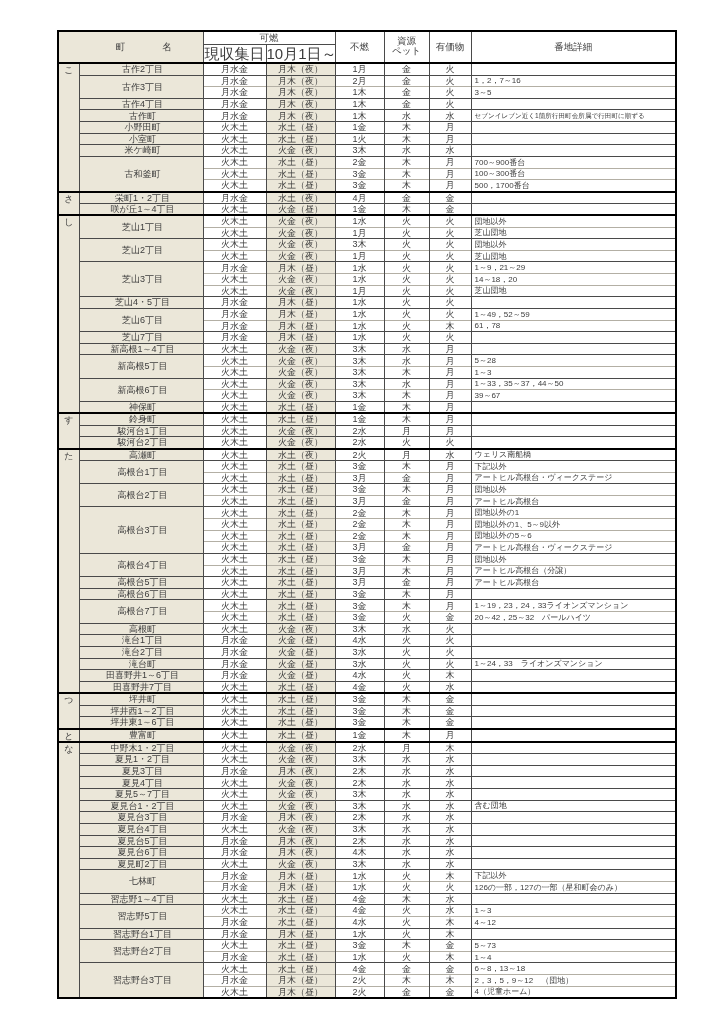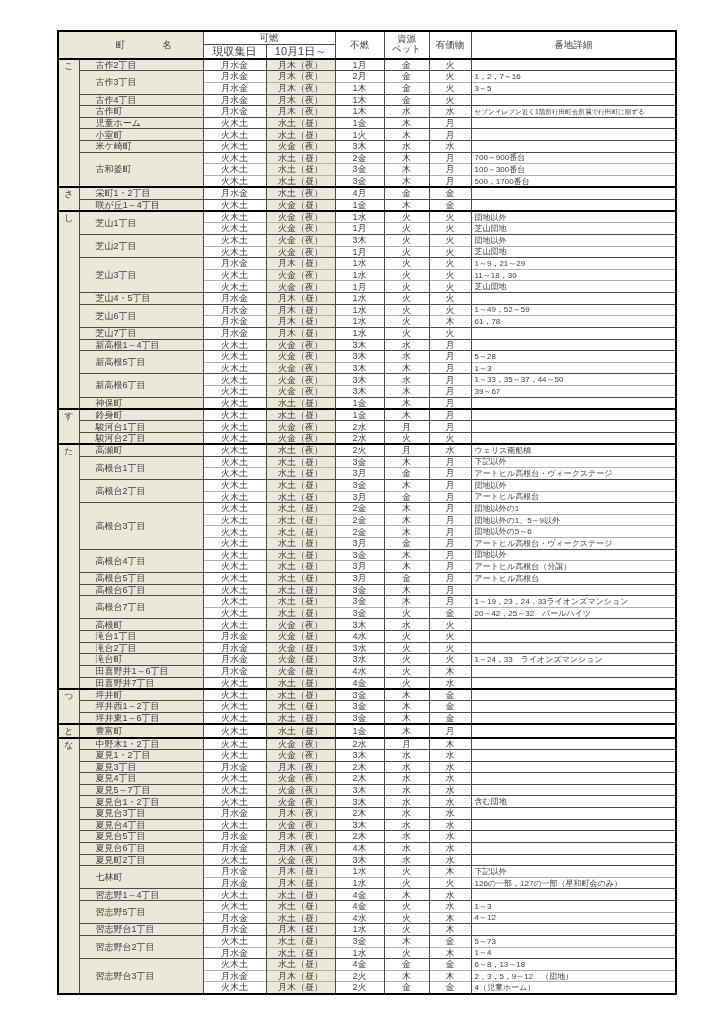--- a/index.html
+++ b/index.html
@@ -19,29 +19,29 @@
     border-collapse:collapse;table-layout:fixed;width:618px;
     border:2px solid var(--b-strong);
   }
   td,th{
     border-left:1px solid var(--b-mid);
     padding:0;margin:0;overflow:hidden;white-space:nowrap;
     font-weight:normal;line-height:1.15;
   }
   thead th{border-bottom:1px solid var(--b-mid);}
   thead tr.h1 th{height:12px;font-size:9.5px;}
-  thead tr.h2 th{height:13px;font-size:11px;}
+  thead tr.h2 th{height:13px;font-size:15px;}
   th.town-h{background:var(--beige);padding-left:32px;}
   th.res-h{font-size:8.5px;line-height:1.05;font-family:Liberation Mono, monospace;}
   tbody tr{height:11.64px;}
   tbody td{border-top:1px solid var(--b-light);font-size:9px;}
   tbody tr.grp-start td{border-top:1px solid var(--b-mid);}
   tbody tr.sec-start td{border-top:2px solid var(--b-strong);}
   td.kana{background:var(--beige);text-align:center;vertical-align:top;font-size:9px;padding-top:1px;}
-  td.town{background:var(--beige);text-align:left;padding-left:16px;}
+  td.town{background:var(--beige);text-align:center;padding-left:3px;}
   td.day{text-align:center;}
   td.nday{background:var(--beige);text-align:center;}
   td.detail{text-align:left;padding-left:3px;font-size:8px;}
   td.detail.tiny{font-size:6.6px;}
   .cjk-gap{letter-spacing:6px;}
 </style>
 </head>
 <body>
 
 <div class="sheet">
@@ -113,21 +113,21 @@
         <tr class="grp-start">
           <td class="town">古作町</td>
           <td class="day">月水金</td>
           <td class="nday">月木（夜）</td>
           <td class="day">1木</td>
           <td class="day">水</td>
           <td class="day">水</td>
           <td class="detail tiny">セブンイレブン近く1箇所行田町会所属で行田町に順ずる</td>
         </tr>
         <tr class="grp-start">
-          <td class="town">児童ホーム</td>
+          <td class="town">小野田町</td>
           <td class="day">火木土</td>
           <td class="nday">水土（昼）</td>
           <td class="day">1金</td>
           <td class="day">木</td>
           <td class="day">月</td>
           <td class="detail"></td>
         </tr>
         <tr class="grp-start">
           <td class="town">小室町</td>
           <td class="day">火木土</td>
@@ -233,21 +233,21 @@
           <td class="day">火</td>
           <td class="day">火</td>
           <td class="detail">1～9，21～29</td>
         </tr>
         <tr>
           <td class="day">火木土</td>
           <td class="nday">火金（夜）</td>
           <td class="day">1水</td>
           <td class="day">火</td>
           <td class="day">火</td>
-          <td class="detail">11～18，30</td>
+          <td class="detail">14～18，20</td>
         </tr>
         <tr>
           <td class="day">火木土</td>
           <td class="nday">火金（夜）</td>
           <td class="day">1月</td>
           <td class="day">火</td>
           <td class="day">火</td>
           <td class="detail">芝山団地</td>
         </tr>
         <tr class="grp-start">

